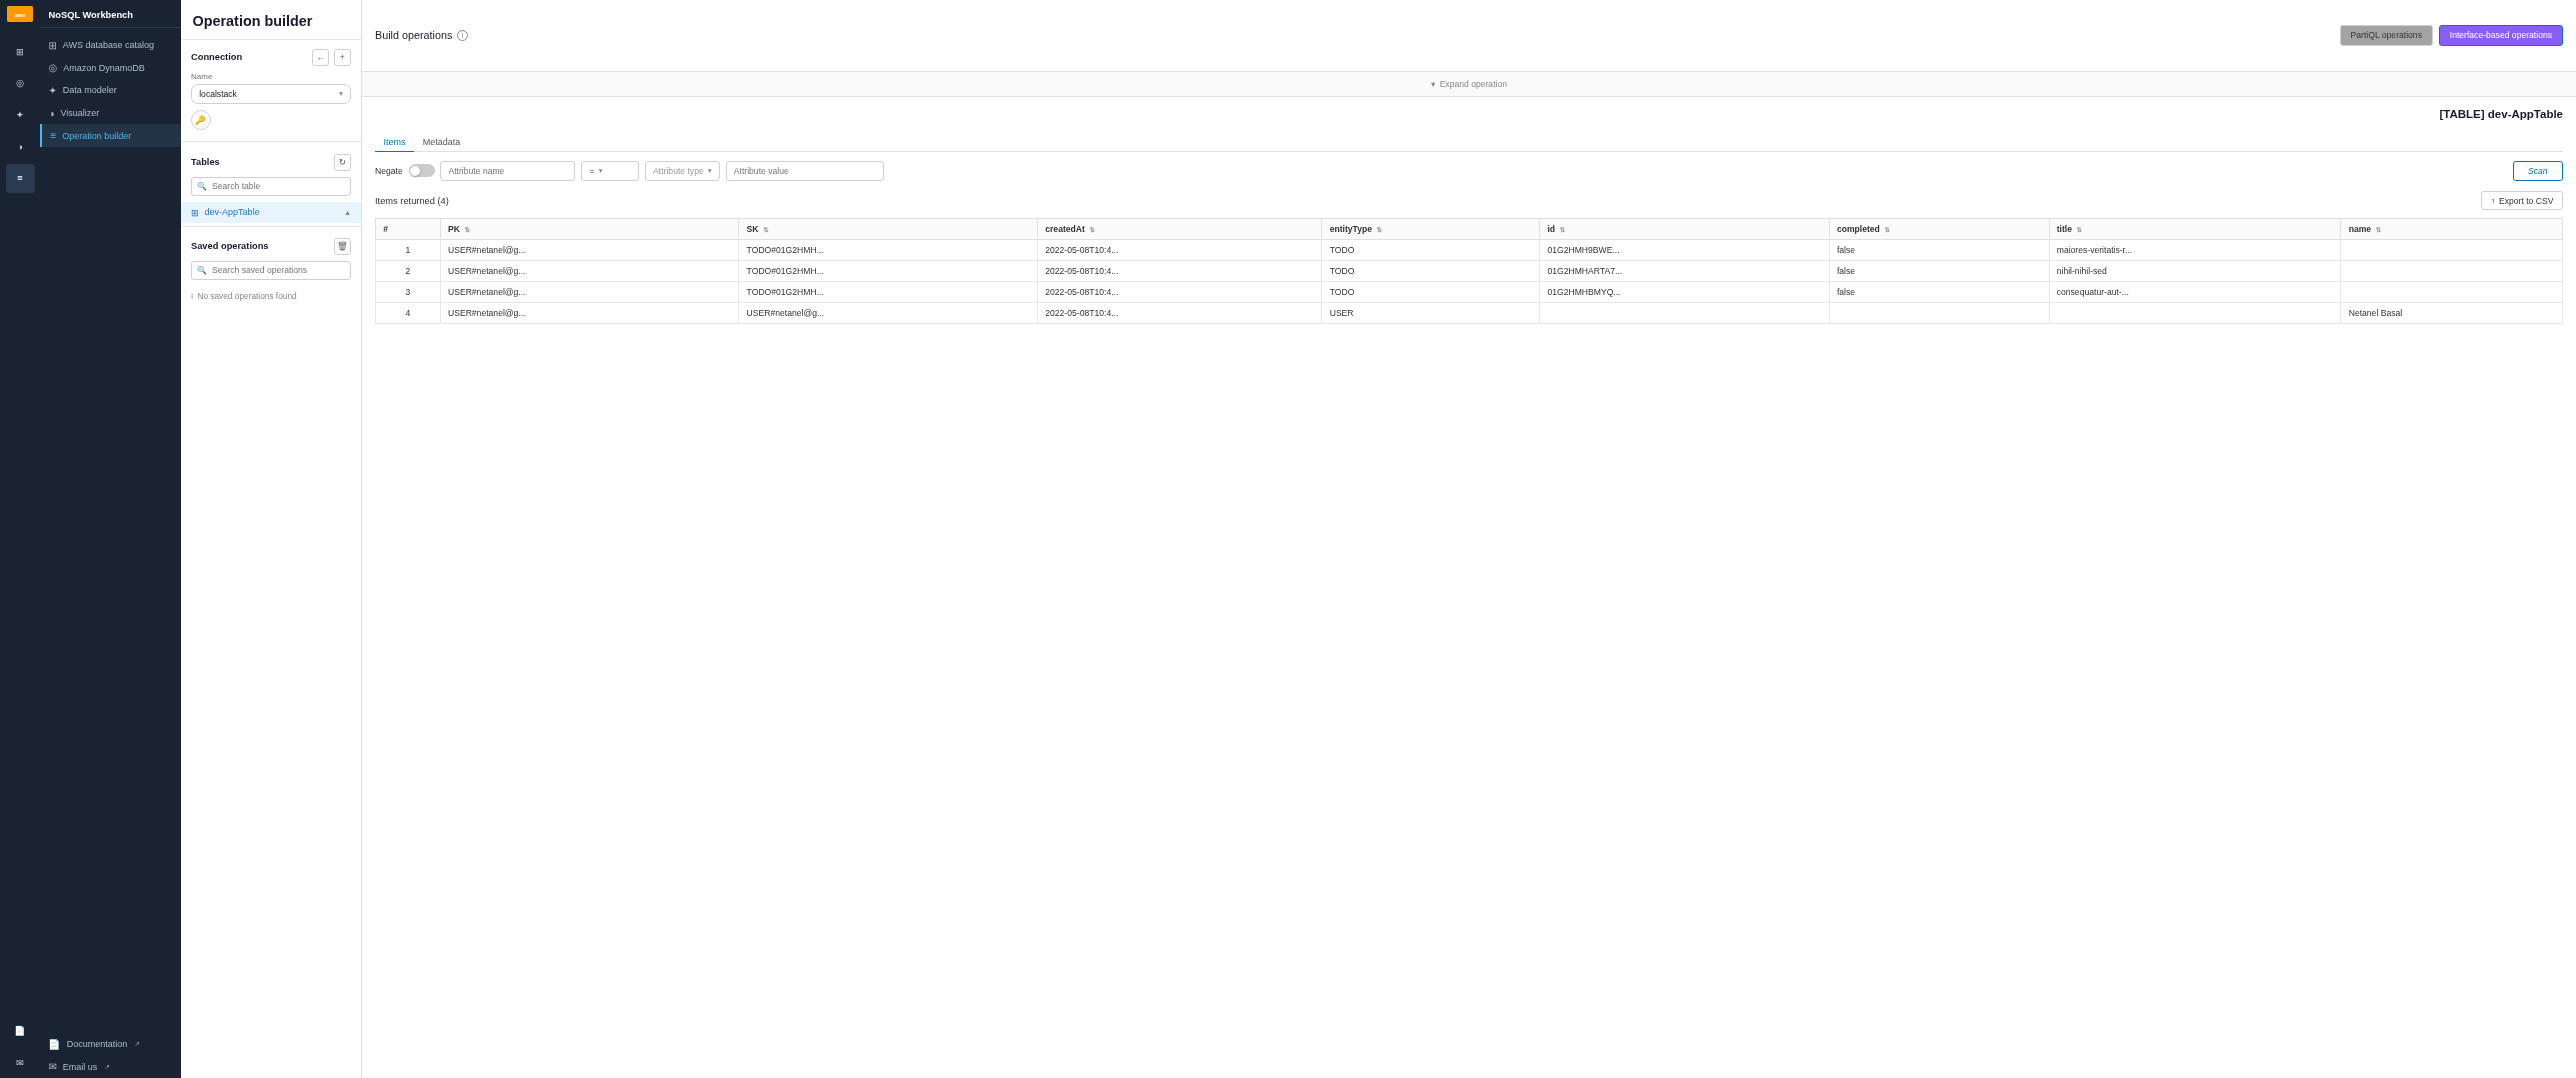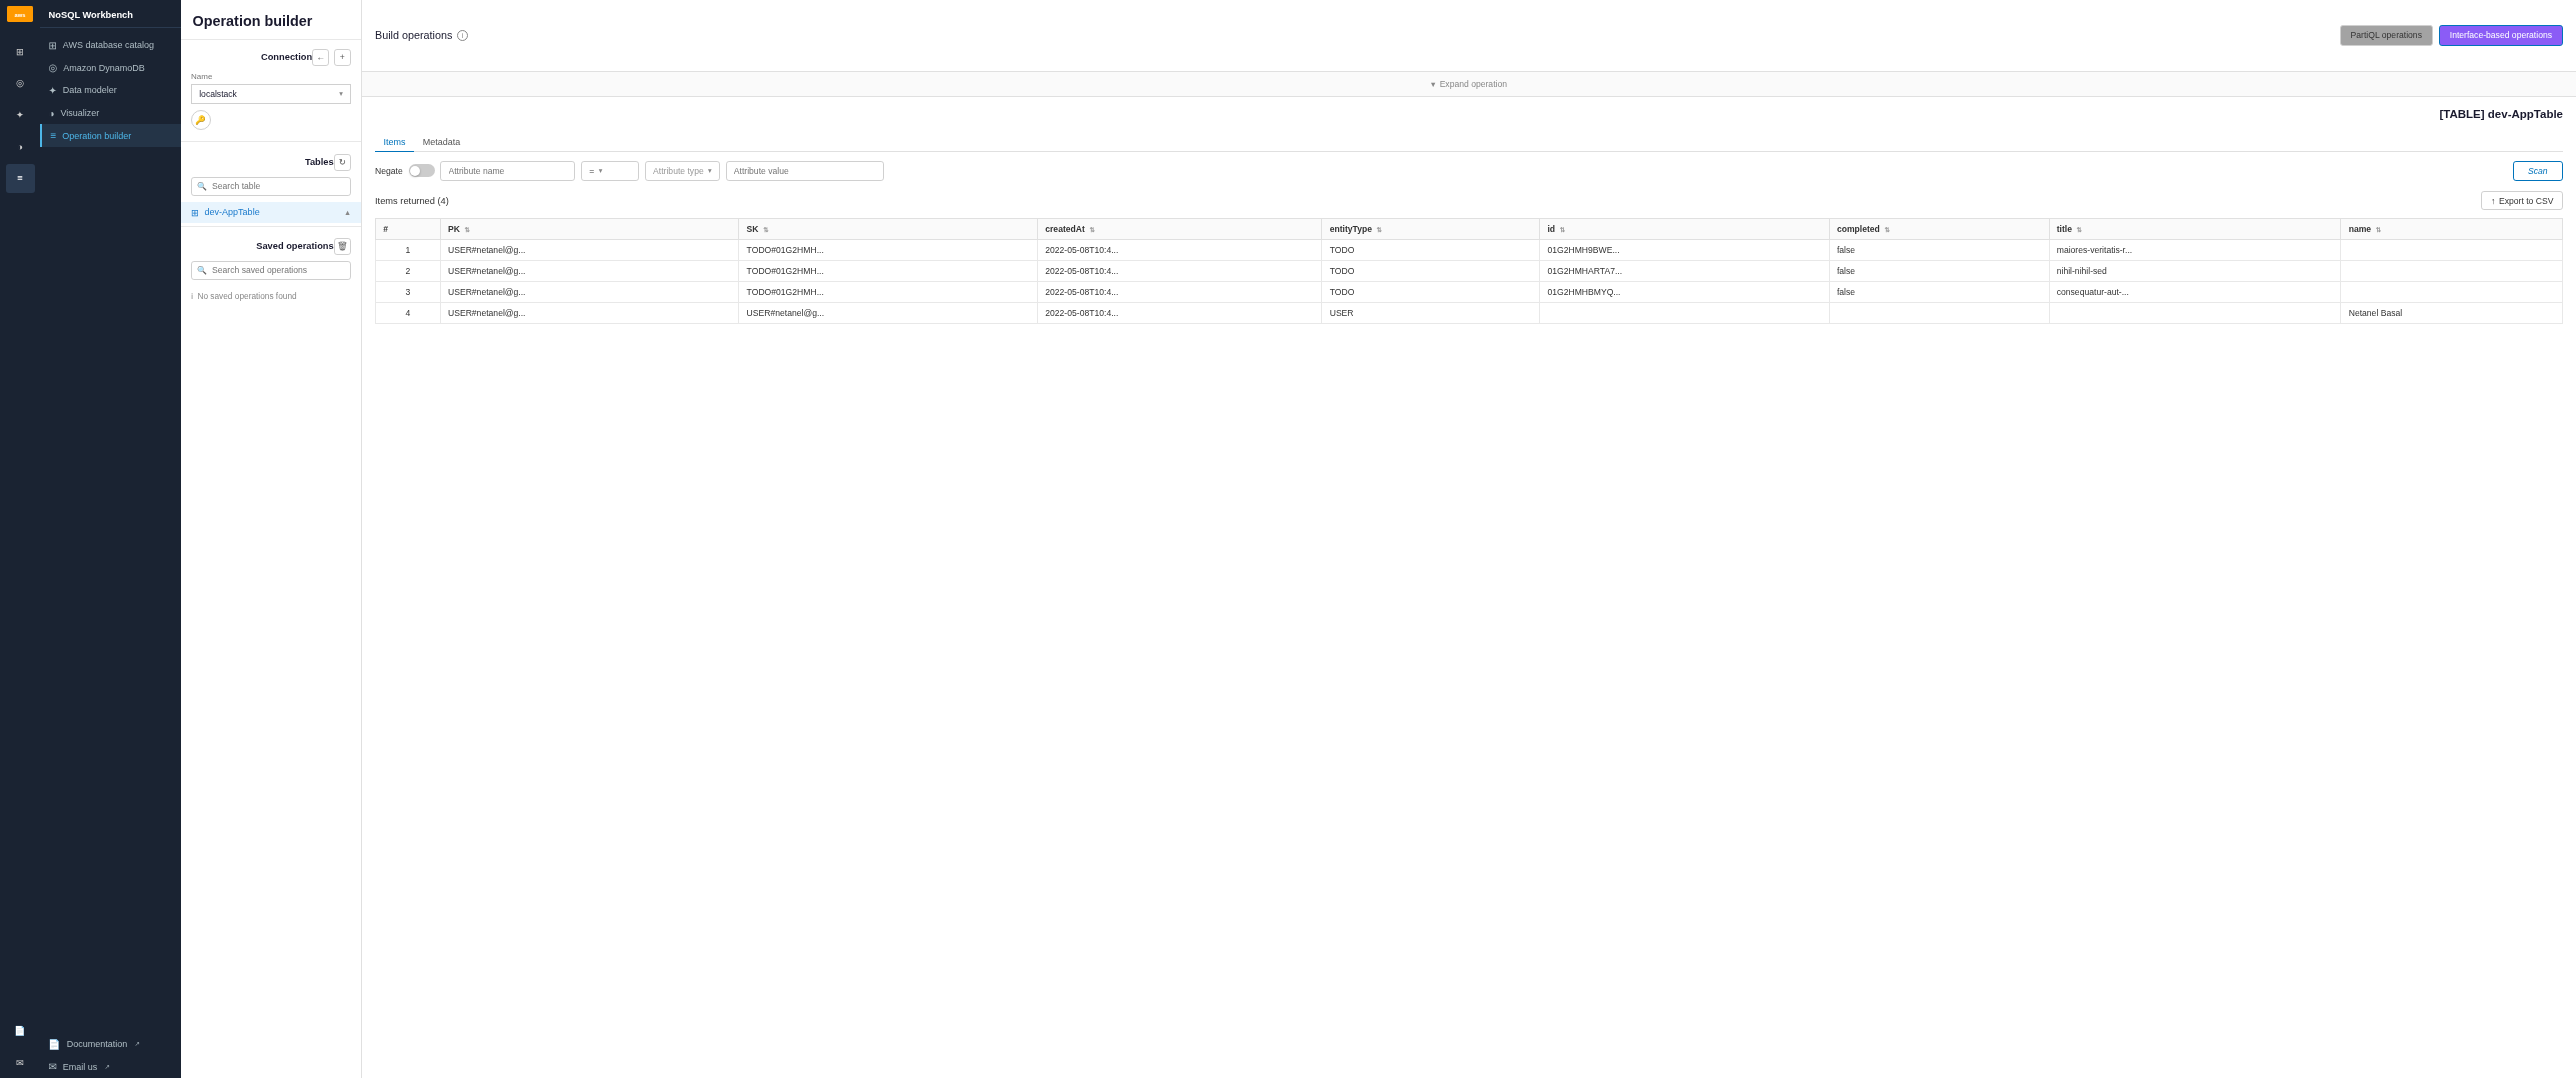--- a/index.html
+++ b/index.html
@@ -72,21 +72,21 @@
     .left-panel-title {
       font-size: 14.4px;
       font-weight: 600;
       color: #1a1a2e;
       padding: 13px 11.5px 10px;
       border-bottom: 0.7px solid #e8e8e8;
     }
     .section-header {
       display: flex;
       align-items: center;
-      justify-content: flex-end;
+      justify-content: space-between;
       padding: 8.6px 10px 5.8px;
     }
     .section-label {
       font-size: 9.3px;
       font-weight: 600;
       color: #1a1a2e;
     }
     .section-actions {
       display: flex;
       gap: 4.3px;
@@ -102,21 +102,21 @@
       align-items: center;
       justify-content: center;
       font-size: 8.6px;
       color: #555;
     }
     .conn-name-label { font-size: 8px; color: #777; padding: 0 10px 2.9px; }
     .conn-select {
       margin: 0 10px 5.8px;
       padding: 4.3px 7.2px;
       border: 0.7px solid #d0d0d0;
-      border-radius: 0;
+      border-radius: 7px;
       background: #fff;
       font-size: 8.6px;
       color: #1a1a2e;
       display: flex;
       align-items: center;
       justify-content: space-between;
       cursor: pointer;
     }
     .expand-icon { font-size: 7.2px; color: #888; }
     .key-icon {

